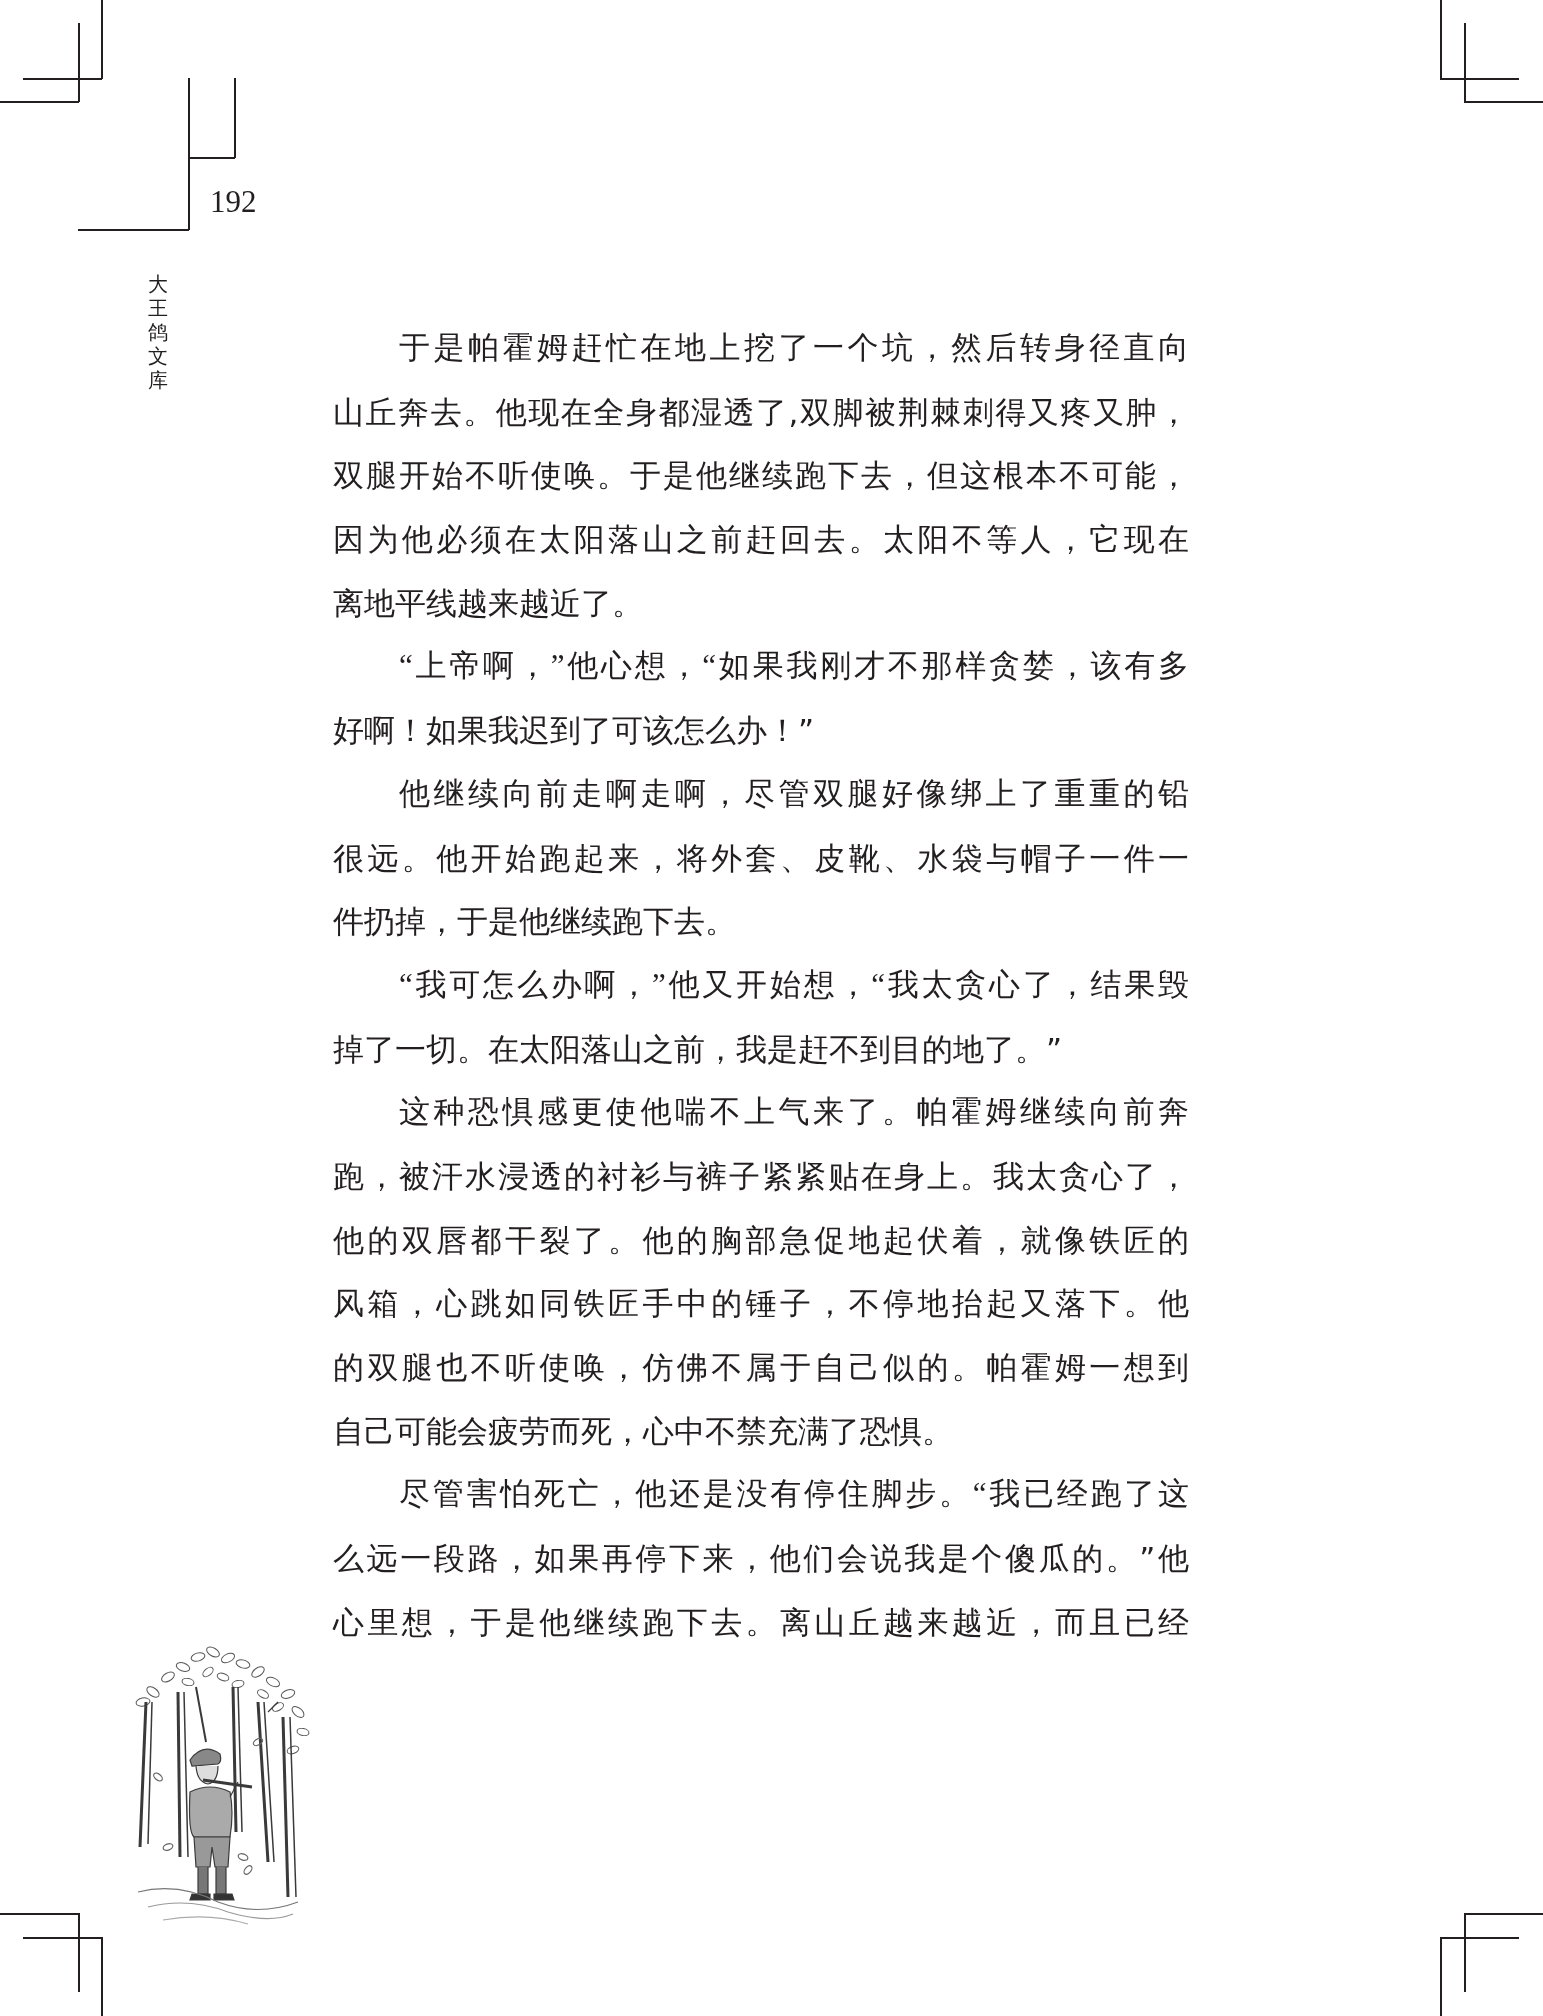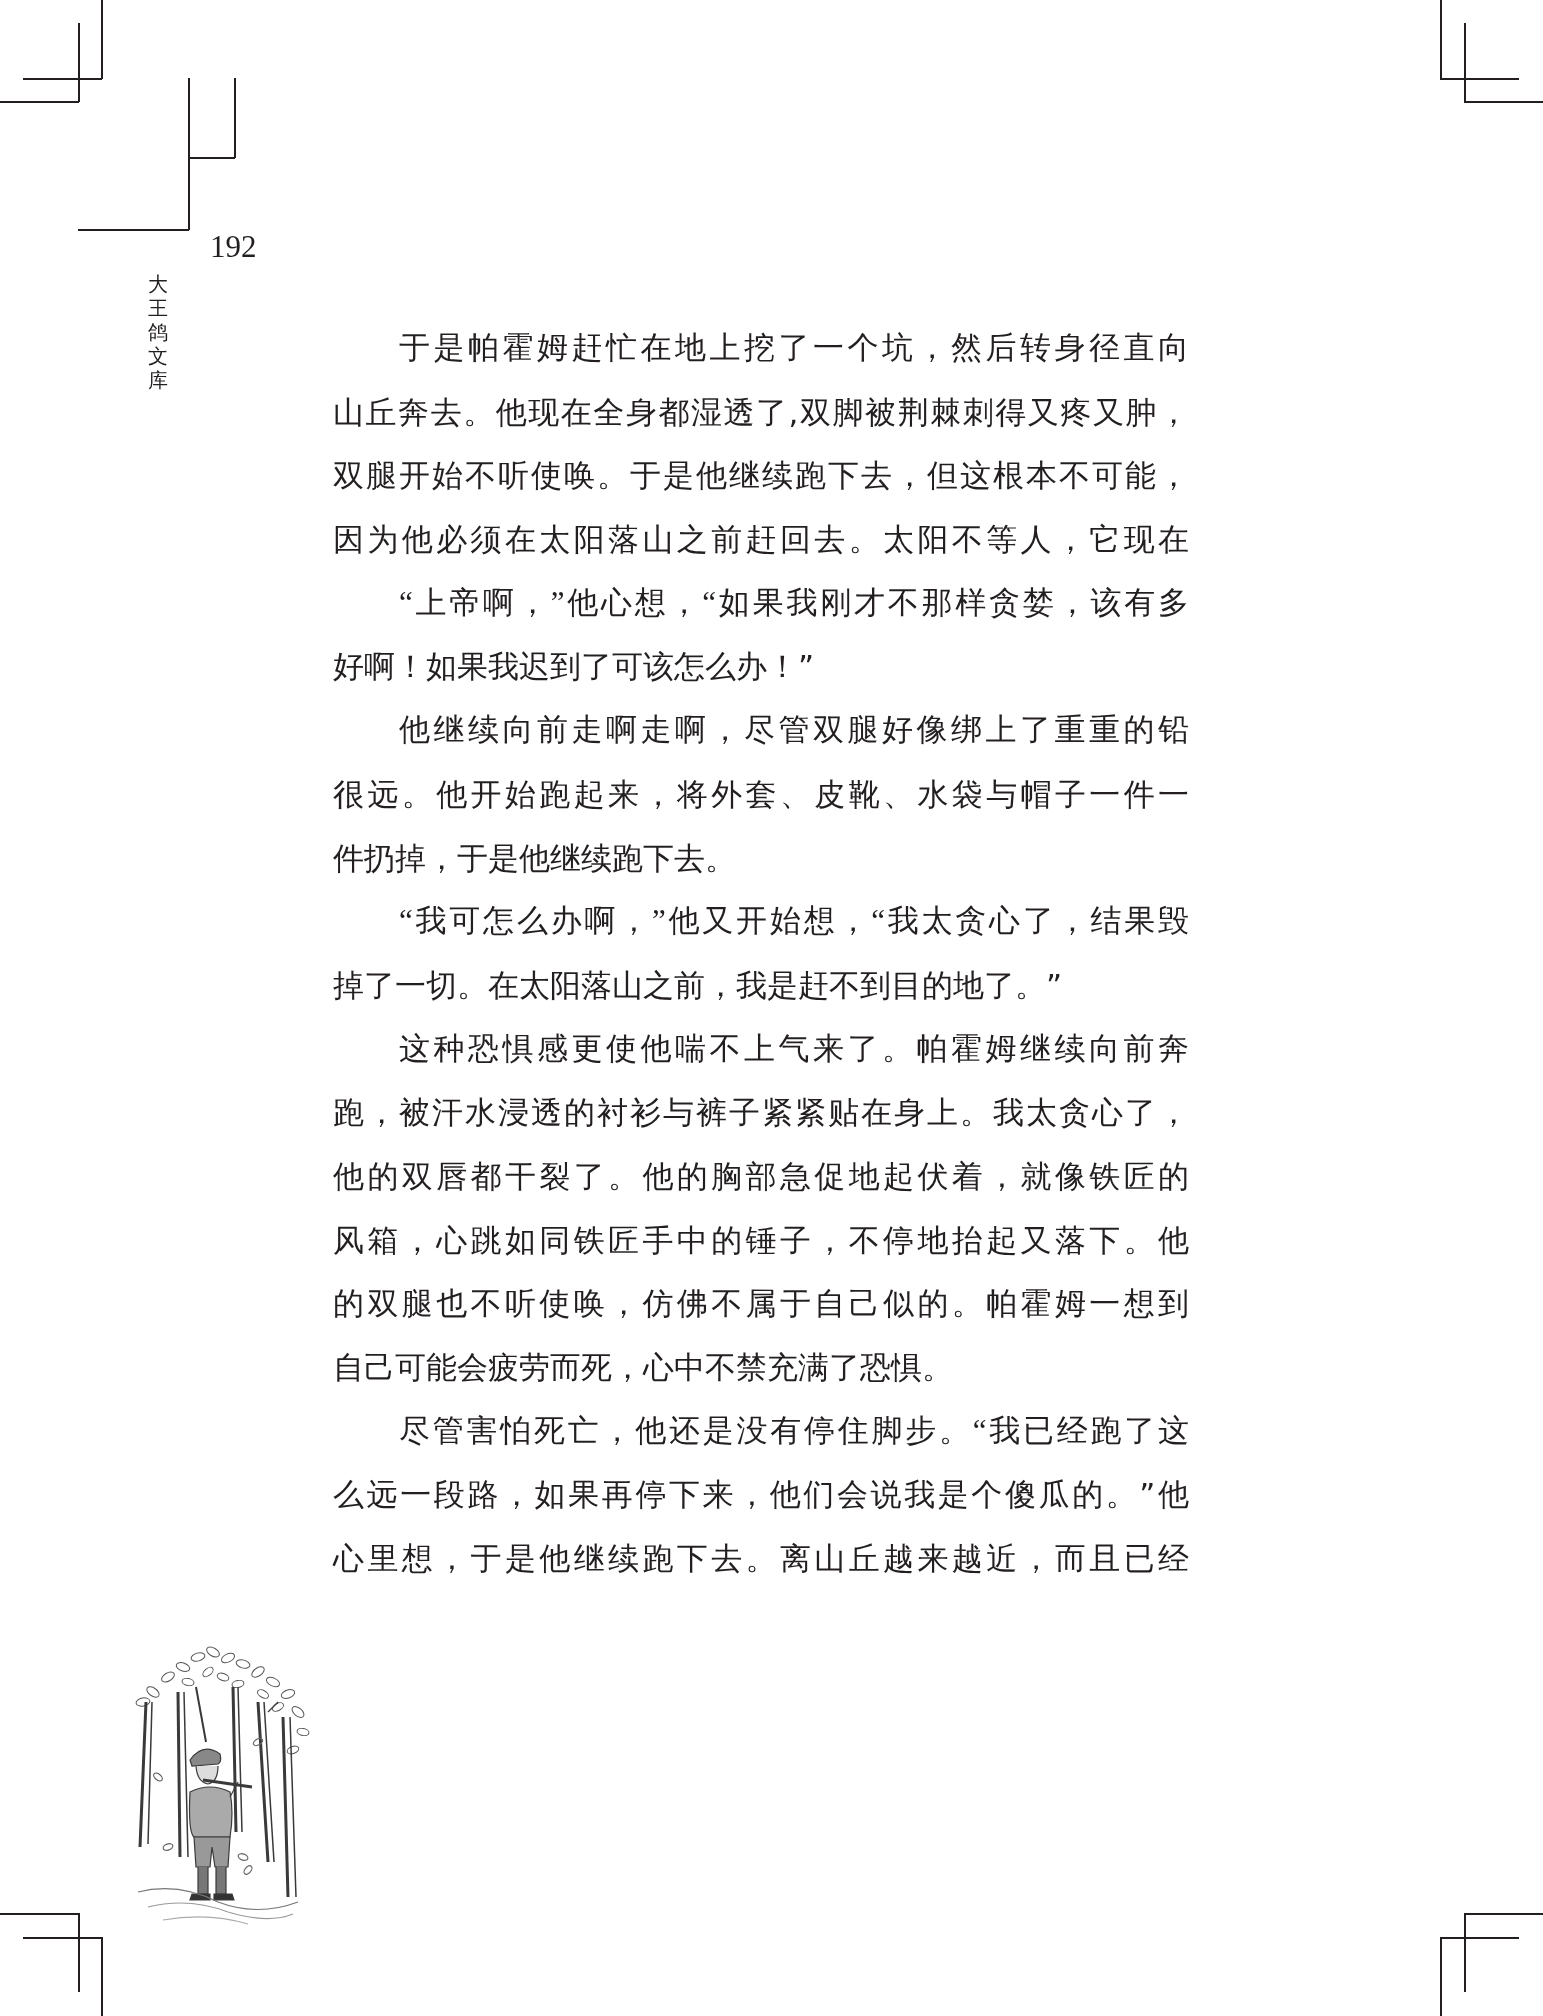--- a/index.html
+++ b/index.html
@@ -1,20 +1,20 @@
 <!DOCTYPE html>
 <html><head>
 <meta charset="utf-8">
 <style>
   html, body { margin: 0; padding: 0; background: #ffffff; }
   body { width: 1543px; height: 2016px; position: relative; overflow: hidden;
          font-family: "DejaVu Sans", "Liberation Sans", sans-serif; color: #231f20; }
   .rule { position: absolute; background: #231f20; }
   .page-number { position: absolute; left: 210px; top: 184px; font-family: "Liberation Serif", "DejaVu Serif", serif;
-                 font-size: 31px; color: #231f20; letter-spacing: 0px; margin-top: 45px; }
+                 font-size: 31px; color: #231f20; letter-spacing: 0px; }
   .series-title { position: absolute; left: 146px; top: 272px; width: 24px; font-size: 20px; line-height: 24px;
                   text-align: center; color: #231f20; }
   .series-title span { display: block; }
   .body-text { position: absolute; left: 333px; top: 328px; width: 856px; }
   .line { height: 63.7px; line-height: 40px; font-size: 31px; white-space: nowrap; overflow: visible;
           text-align: justify; text-align-last: justify; }
   .line.last { text-align-last: left; }
   .line.indent { padding-left: 66px; font-family: Liberation Serif, serif; }
   .illustration { position: absolute; left: 118px; top: 1632px; width: 200px; height: 300px; }
 </style>
@@ -59,20 +59,21 @@
   <span>鸽</span>
   <span>文</span>
   <span>库</span>
 </div>
 
 <div class="body-text">
   <div class="line indent">于是帕霍姆赶忙在地上挖了一个坑，然后转身径直向</div>
   <div class="line">山丘奔去。他现在全身都湿透了,双脚被荆棘刺得又疼又肿，</div>
   <div class="line">双腿开始不听使唤。于是他继续跑下去，但这根本不可能，</div>
   <div class="line">因为他必须在太阳落山之前赶回去。太阳不等人，它现在</div>
+  <div class="line last">离地平线越来越近了。</div>
   <div class="line indent">“上帝啊，”他心想，“如果我刚才不那样贪婪，该有多</div>
   <div class="line last">好啊！如果我迟到了可该怎么办！”</div>
   <div class="line indent">他继续向前走啊走啊，尽管双腿好像绑上了重重的铅</div>
   <div class="line">很远。他开始跑起来，将外套、皮靴、水袋与帽子一件一</div>
   <div class="line last">件扔掉，于是他继续跑下去。</div>
   <div class="line indent">“我可怎么办啊，”他又开始想，“我太贪心了，结果毁</div>
   <div class="line last">掉了一切。在太阳落山之前，我是赶不到目的地了。”</div>
   <div class="line indent">这种恐惧感更使他喘不上气来了。帕霍姆继续向前奔</div>
   <div class="line">跑，被汗水浸透的衬衫与裤子紧紧贴在身上。我太贪心了，</div>
   <div class="line">他的双唇都干裂了。他的胸部急促地起伏着，就像铁匠的</div>

